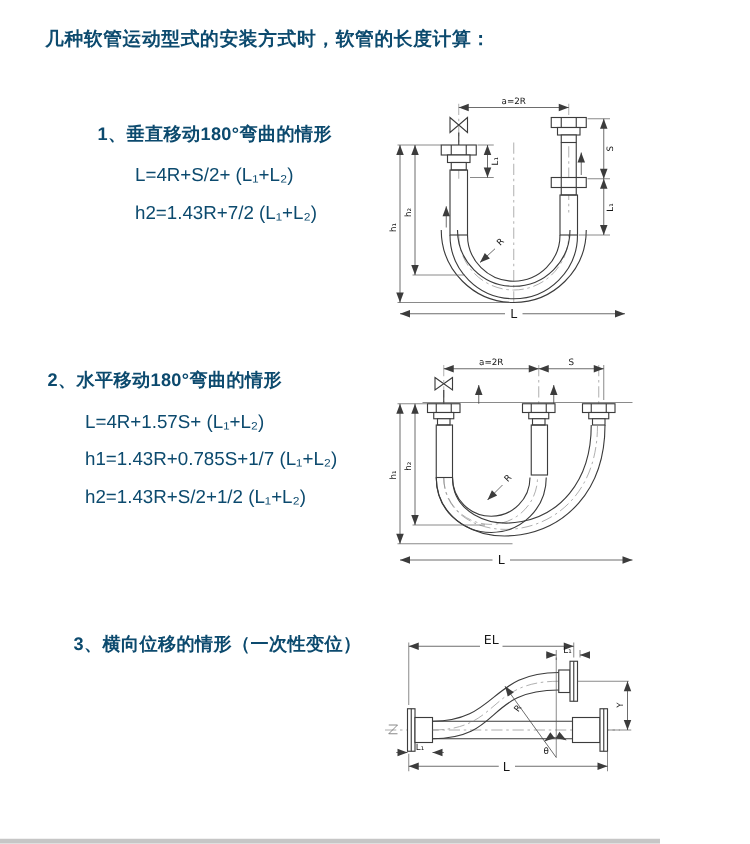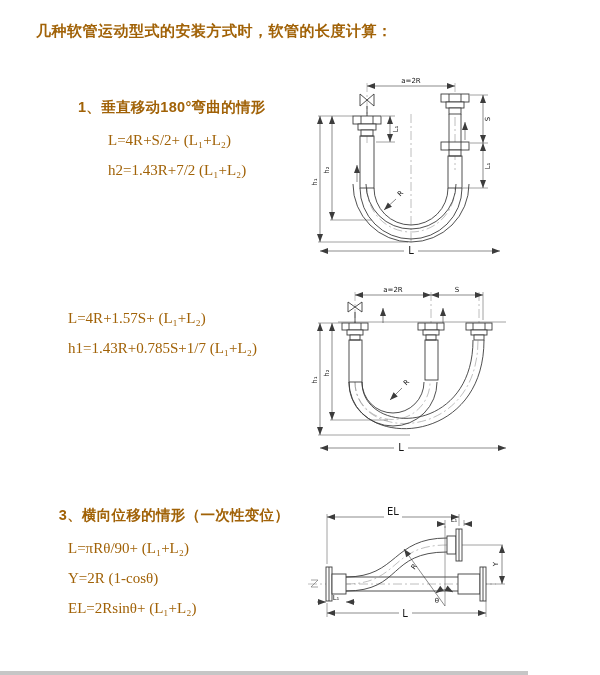--- a/index.html
+++ b/index.html
@@ -1,24 +1,24 @@
 <!DOCTYPE html>
 <html><head>
 <meta charset="utf-8">
 <style>
   html,body{margin:0;padding:0;background:#ffffff;}
   .page{
     position:relative;width:528px;height:675px;background:#fff;overflow:hidden;
-    font-family:"Liberation Sans","DejaVu Sans",sans-serif;color:#a16207;
+    font-family:"Liberation Sans","DejaVu Sans",sans-serif;color:#0c4a6e;
     box-sizing:border-box;border-bottom:4px solid #c6c6c6;
   }
   .title{position:absolute;left:36px;top:22px;font-size:15px;font-weight:700;letter-spacing:.5px;}
   .section{position:absolute;left:38px;width:272px;}
   .heading{font-size:14.5px;font-weight:700;letter-spacing:.3px;}
-  .formulas{margin-top:8px;padding-left:30px;font-family:Liberation Serif, serif;}
+  .formulas{margin-top:8px;padding-left:30px;}
   .formula{font-size:15px;height:30px;display:flex;align-items:center;white-space:nowrap;}
   .diagram{position:absolute;}
   svg text{font-family:"DejaVu Sans","Liberation Sans",sans-serif;fill:#161616;}
   .lbl{font-size:7px;}
   .lblb{font-size:10px;}
   .ln{stroke:#3c3c3c;stroke-width:.9;fill:none;}
   .box{stroke:#3c3c3c;stroke-width:.9;fill:#ffffff;}
   .thin{stroke:#555;stroke-width:.55;fill:none;}
   .cl{stroke:#8a8a8a;stroke-width:.55;fill:none;stroke-dasharray:9 3 2 3;}
   .dim{stroke:#3c3c3c;stroke-width:.6;fill:none;}
@@ -122,23 +122,25 @@
     </g>
 
     <g>
       <line class="dim" x1="10" y1="181" x2="190" y2="181" marker-start="url(#d1m)" marker-end="url(#d1m)"></line>
       <rect x="94" y="174" width="14" height="11" fill="#ffffff"></rect>
       <text class="lblb" x="101" y="184" text-anchor="middle">L</text>
     </g>
   </svg>
 
   <div class="section" style="top:295px;">
+    <div class="heading">2、水平移动180°弯曲的情形</div>
     <div class="formulas">
       <div class="formula">L=4R+1.57S+ (L₁+L₂)</div>
       <div class="formula">h1=1.43R+0.785S+1/7 (L₁+L₂)</div>
+      <div class="formula">h2=1.43R+S/2+1/2 (L₁+L₂)</div>
     </div>
   </div>
 
   <svg class="diagram" style="left:310px;top:280px;" width="290" height="180" viewBox="0 0 290 180">
     <defs>
       <marker id="d2m" markerUnits="userSpaceOnUse" markerWidth="9" markerHeight="7" refX="8.5" refY="3.5" orient="auto-start-reverse">
         <path d="M0.5,0.5 L8.5,3.5 L0.5,6.5 Z" fill="#3c3c3c"></path>
       </marker>
       <pattern id="d2h" width="3" height="3" patternUnits="userSpaceOnUse">
         <path d="M0,0 L3,3 M3,0 L0,3" stroke="#777" stroke-width="0.5"></path>
@@ -215,25 +217,20 @@
 
     <g>
       <line class="dim" x1="10" y1="168" x2="196" y2="168" marker-start="url(#d2m)" marker-end="url(#d2m)"></line>
       <rect x="84" y="161" width="14" height="11" fill="#ffffff"></rect>
       <text class="lblb" x="91" y="171" text-anchor="middle">L</text>
     </g>
   </svg>
 
   <div class="section" style="top:506px;text-align:center;">
     <div class="heading">3、横向位移的情形（一次性变位）</div>
-    <div class="formulas">
-      <div class="formula">L=πRθ/90+ (L₁+L₂)</div>
-      <div class="formula">Y=2R (1-cosθ)</div>
-      <div class="formula">EL=2Rsinθ+ (L₁+L₂)</div>
-    </div>
   </div>
 
   <svg class="diagram" style="left:300px;top:498px;" width="300" height="162" viewBox="0 0 300 162">
     <defs>
       <marker id="d3m" markerUnits="userSpaceOnUse" markerWidth="9" markerHeight="7" refX="8.5" refY="3.5" orient="auto-start-reverse">
         <path d="M0.5,0.5 L8.5,3.5 L0.5,6.5 Z" fill="#3c3c3c"></path>
       </marker>
     </defs>
 
     <path class="cl" d="M8,86 H196"></path>

